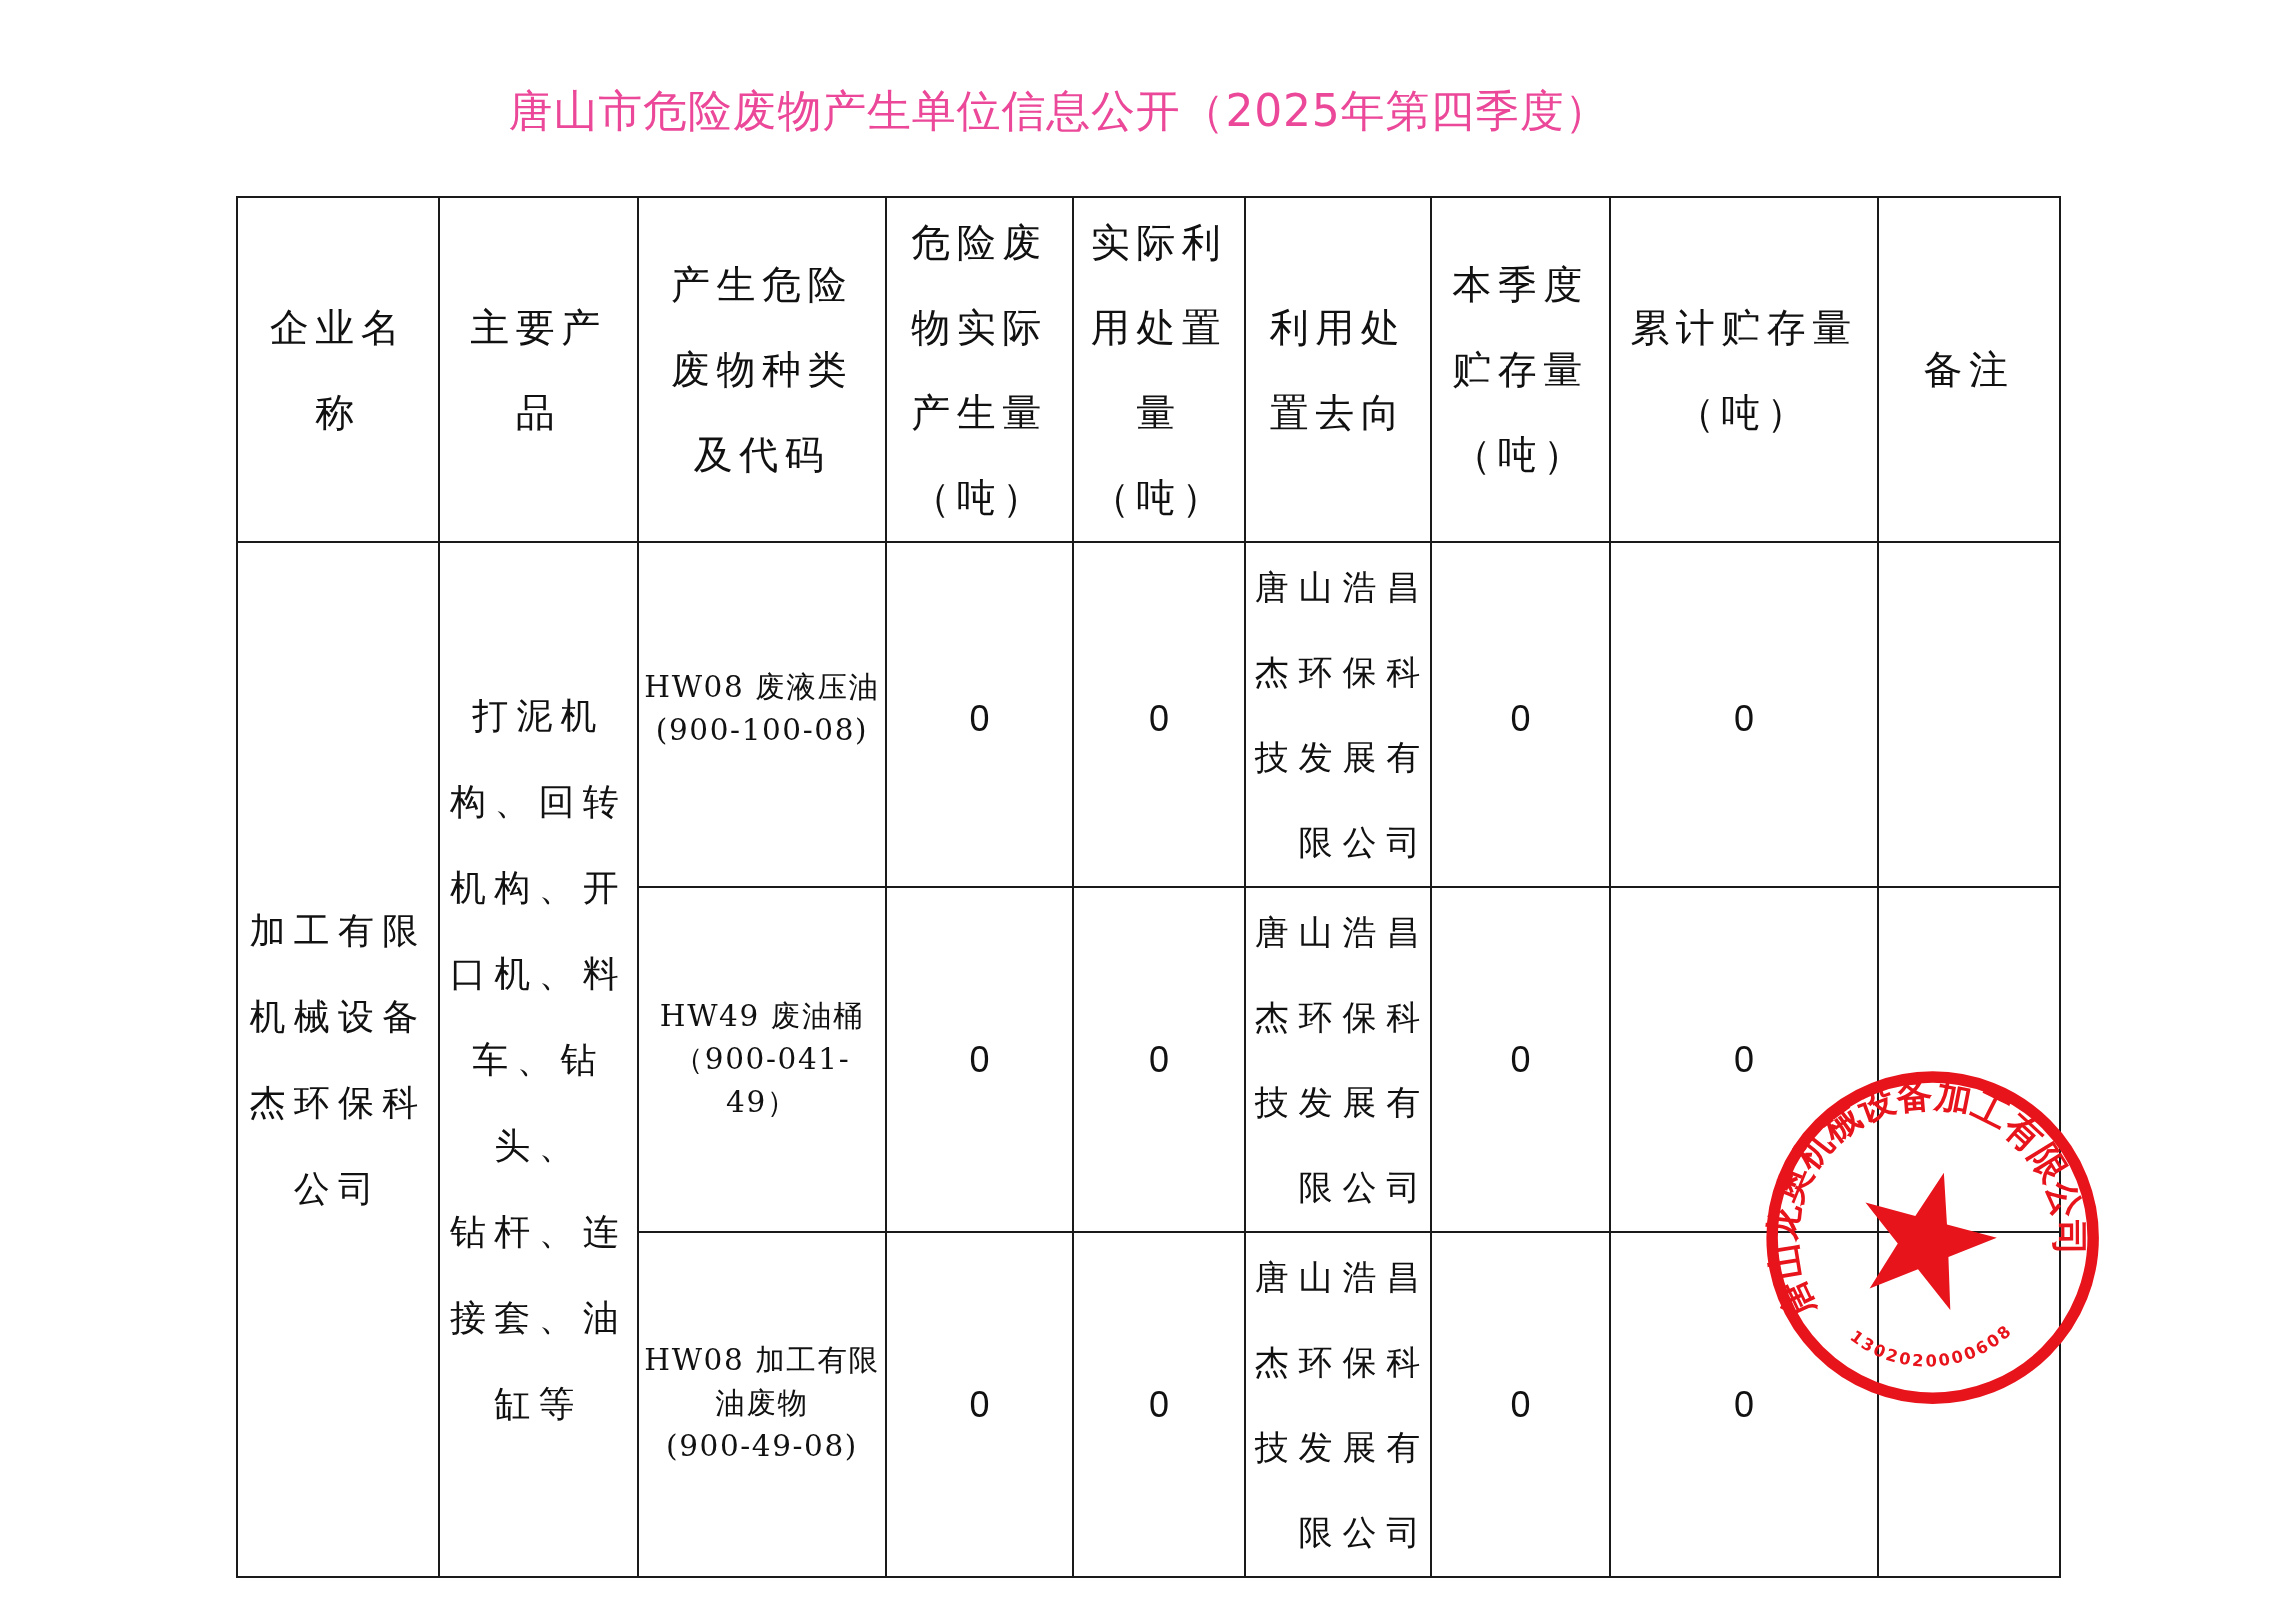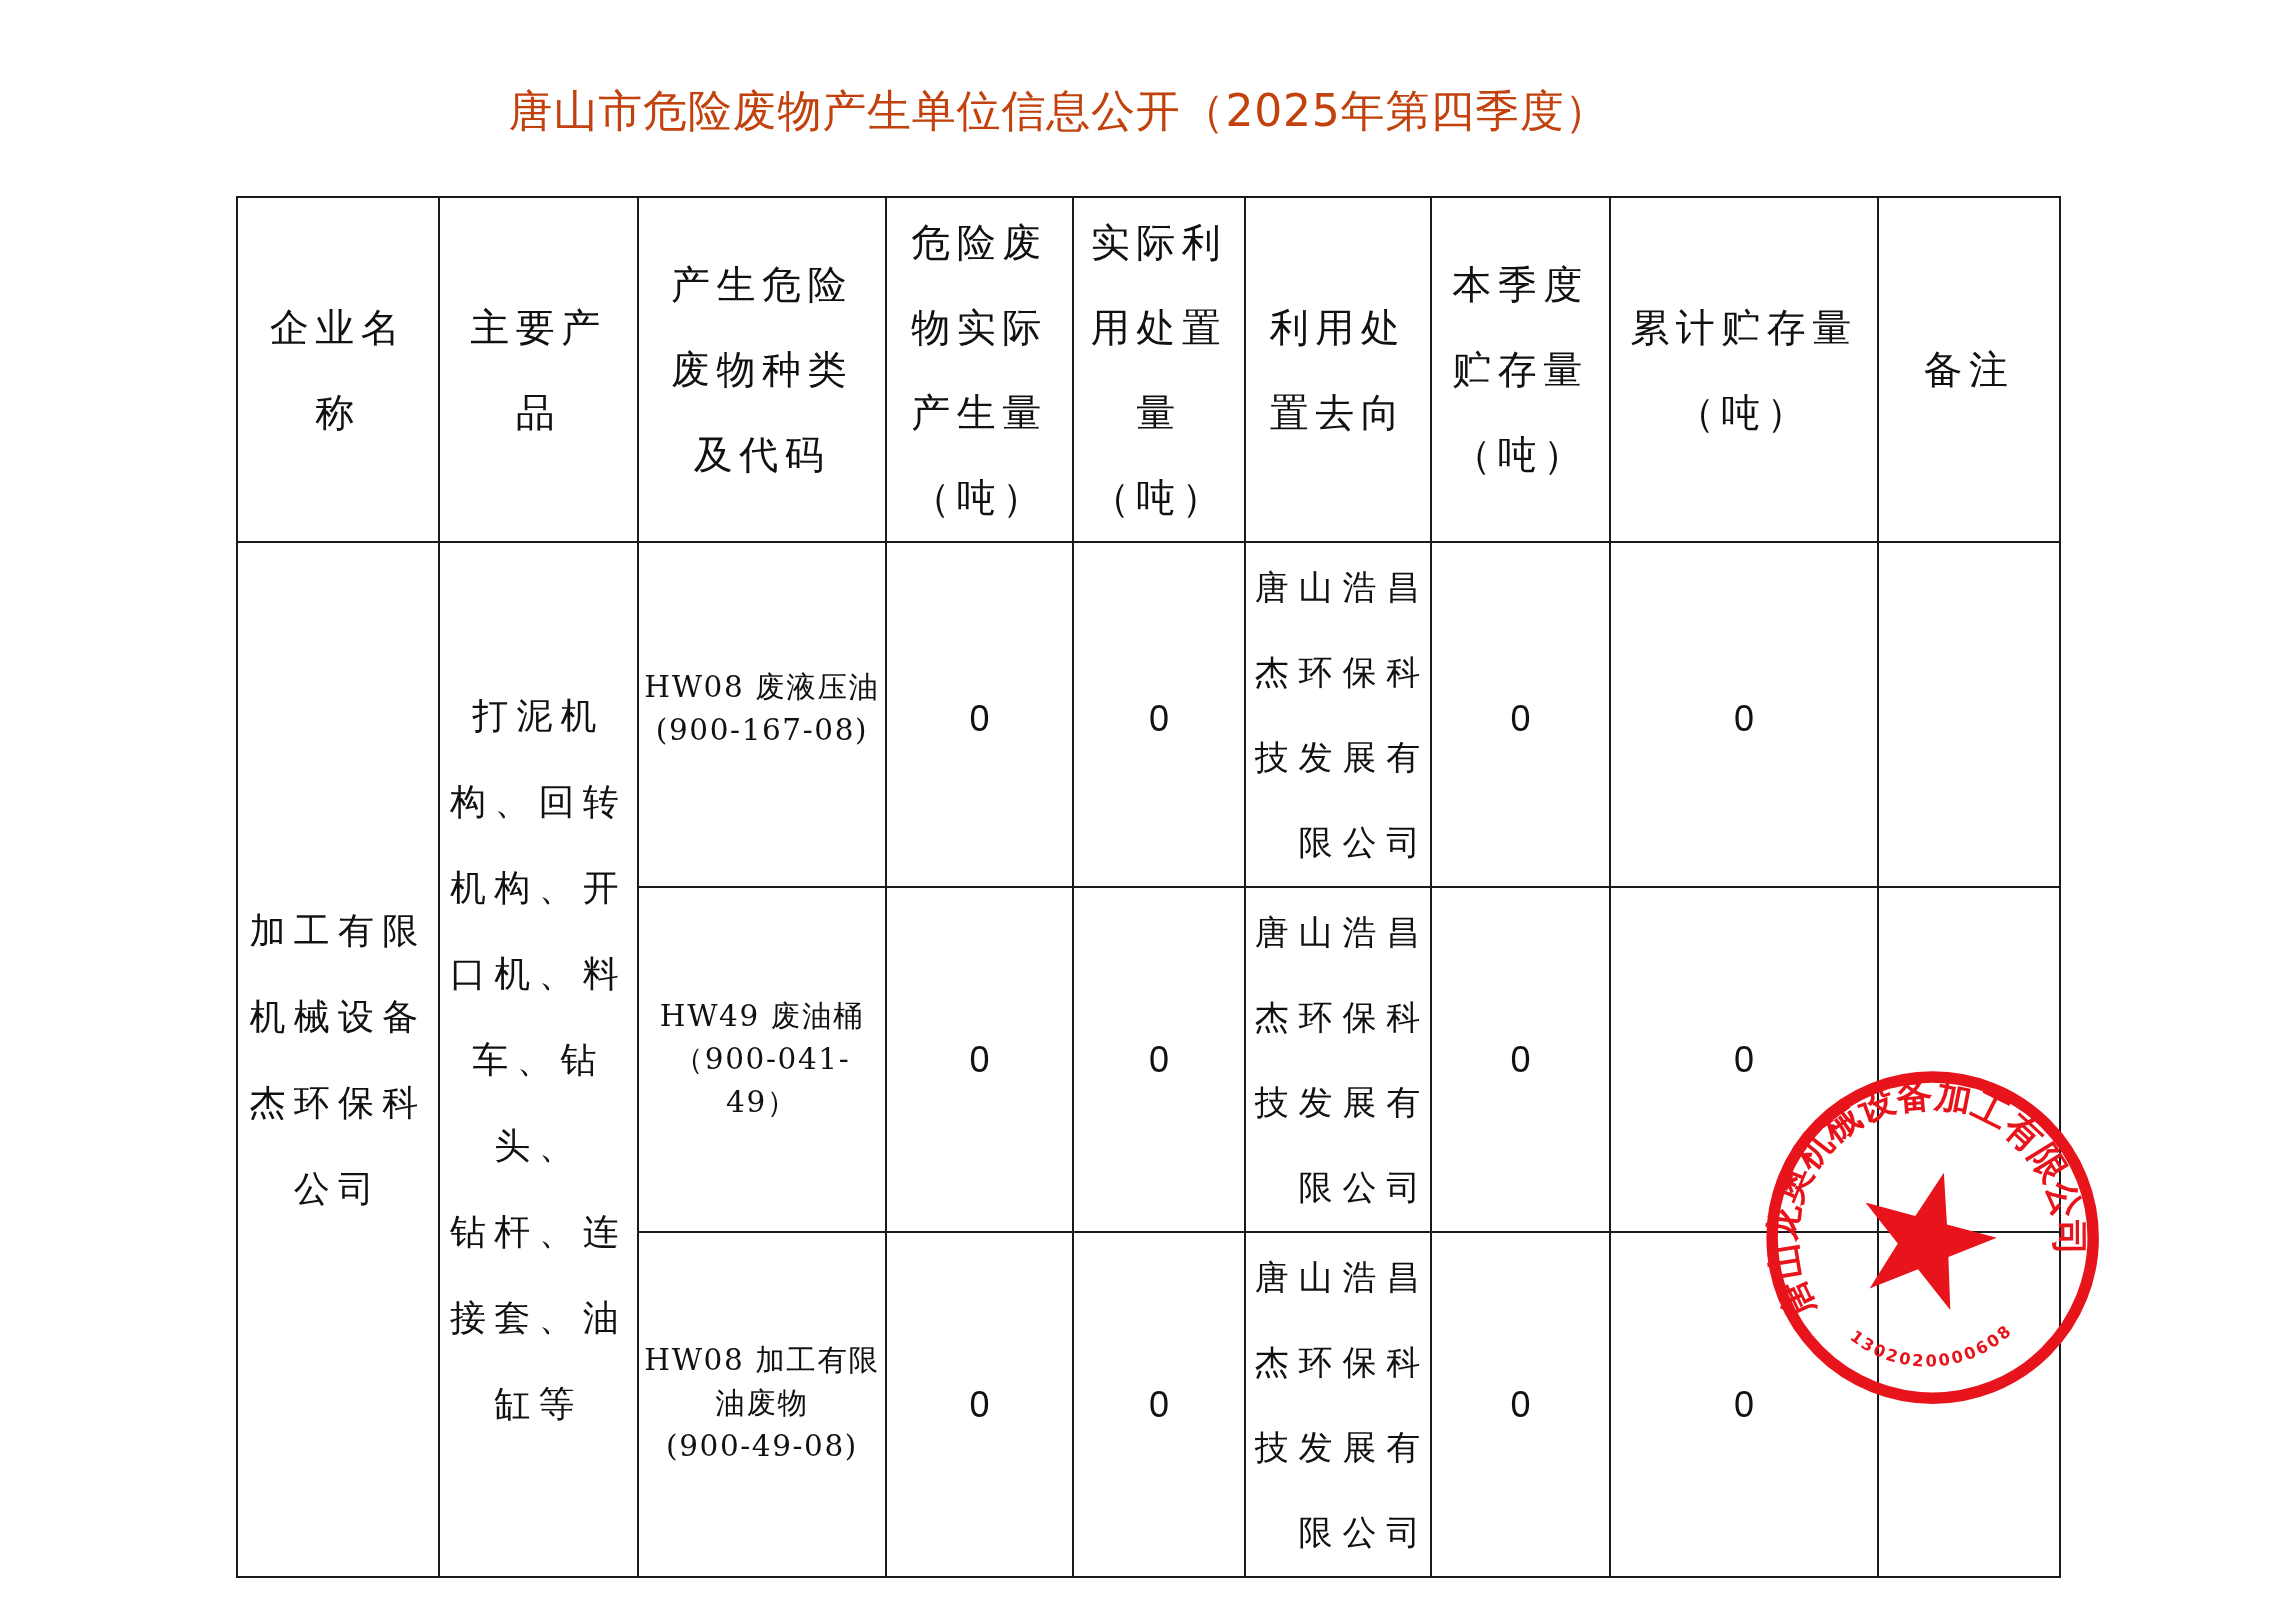--- a/index.html
+++ b/index.html
@@ -1,19 +1,19 @@
 <!DOCTYPE html>
 <html style="font-size:13px"><head>
 <meta charset="utf-8">
 <style>
   html, body { margin:0; padding:0; background:#ffffff; }
   body { width:2295px; height:1624px; position:relative; overflow:hidden;
          font-family:"DejaVu Serif","Liberation Serif",serif; color:#111; }
   .title { position:absolute; left:0; top:82px; width:2118px; text-align:center;
-           font-family:"DejaVu Sans","Liberation Sans",sans-serif; font-size:44px; letter-spacing:0.8px; color:#c2410c; }
+           font-family:"DejaVu Sans","Liberation Sans",sans-serif; font-size:44px; letter-spacing:0.8px; color:#ec4899; }
   table.t { position:absolute; left:236px; top:196px; border-collapse:collapse; table-layout:fixed; }
   table.t td, table.t th { border:2.5px solid #1a1a1a; padding:0; text-align:center; vertical-align:middle; font-weight:normal; }
   .hdr { font-size:39px; line-height:85px; letter-spacing:6.5px; }
   .hcell { display:inline-block; }
   .hcell span { display:block; }
   .body-text { font-size:36px; line-height:86px; letter-spacing:8.2px;margin-top:16px; }
   .body-text span { display:block; }
   .waste { font-size:29.5px; line-height:43px; letter-spacing:1.6px; }
   .waste span { display:block; }
   .num { font-family:"Liberation Sans","DejaVu Sans",sans-serif; font-size:36px; }
@@ -63,21 +63,21 @@
           <span>构、回转</span>
           <span>机构、开</span>
           <span>口机、料</span>
           <span>车、钻头、</span>
           <span>钻杆、连</span>
           <span>接套、油</span>
           <span>缸等</span>
     </td>
     <td class="waste" style="vertical-align:top;padding-top:123px;">
       <span>HW08  废液压油</span>
-          <span>(900-167-08)</span>
+          <span>(900-100-08)</span>
     </td>
     <td class="num" style="vertical-align:top;padding-top:155px;">0</td>
     <td class="num" style="vertical-align:top;padding-top:155px;">0</td>
     <td class="dest">
       <span>唐山浩昌</span>
           <span>杰环保科</span>
           <span>技发展有</span>
           <span>限公司</span>
     </td>
     <td class="num" style="vertical-align:top;padding-top:155px;">0</td>

